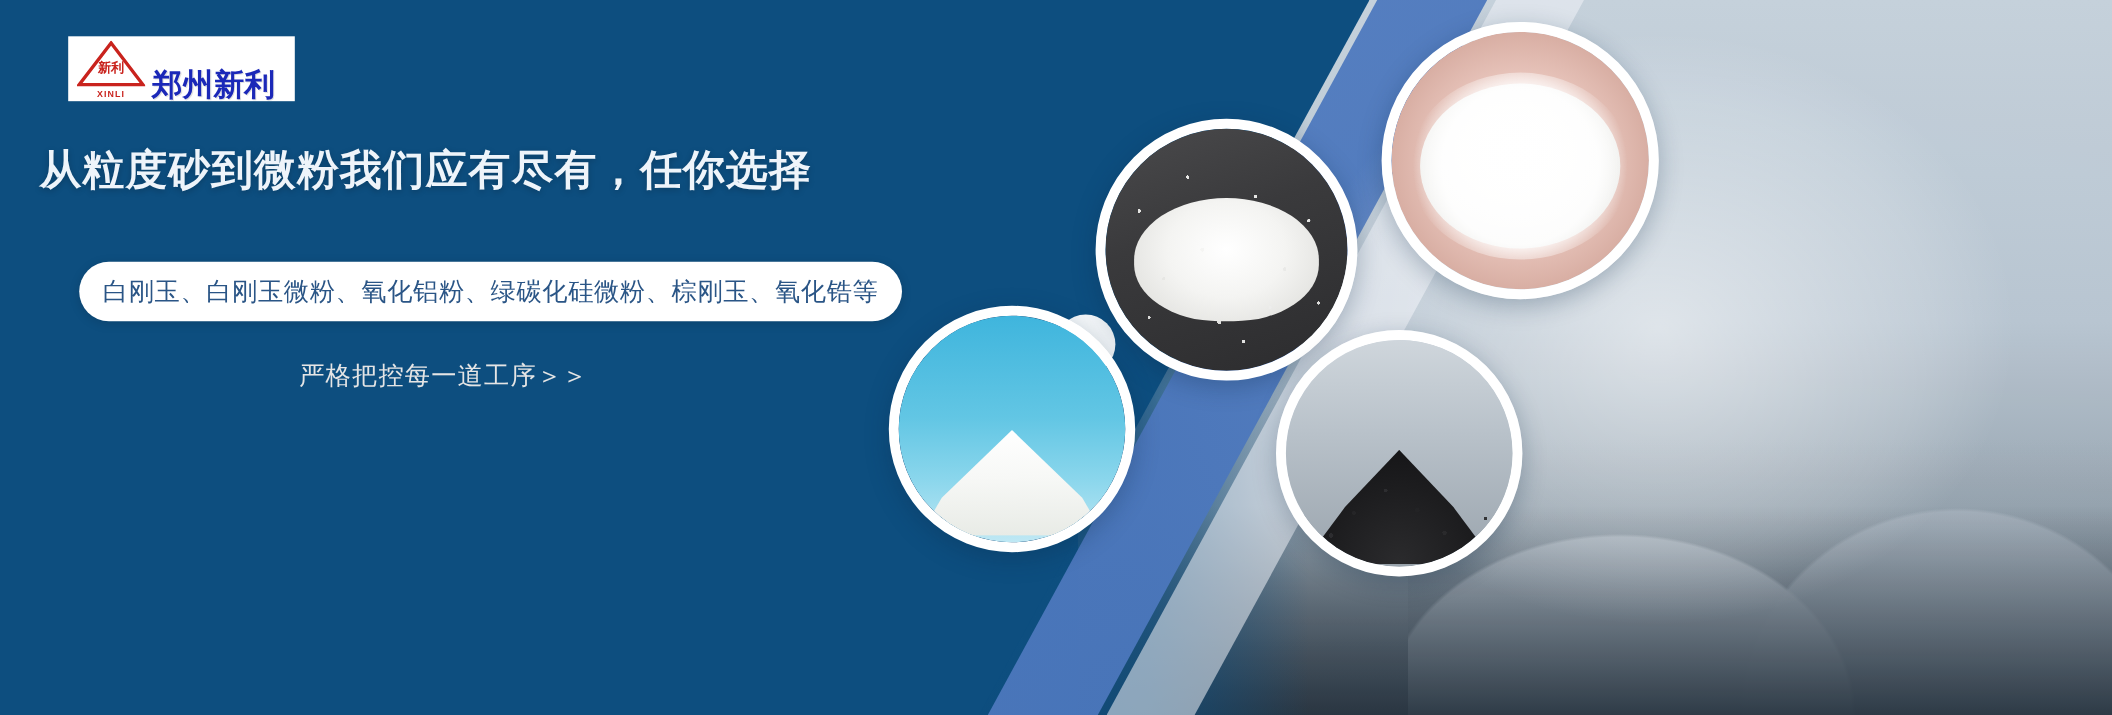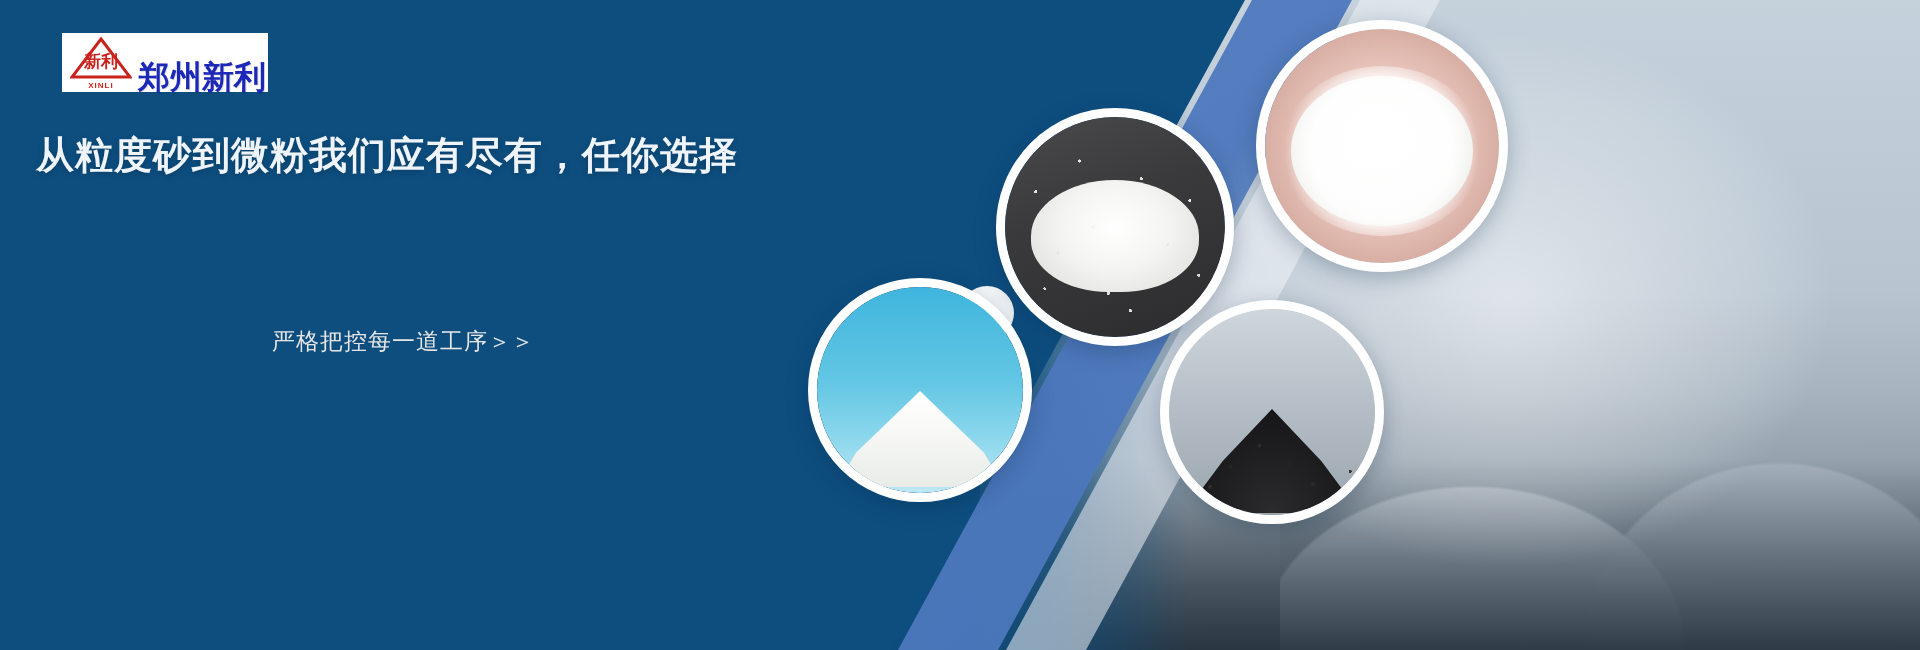--- a/index.html
+++ b/index.html
@@ -93,35 +93,35 @@
     flex:0 0 62px;
     display:flex; flex-direction:column; align-items:center; justify-content:flex-start;
   }
   .logo-tri{
     position:absolute; left:0; top:1px; width:62px; height:42px;
   }
   .logo-mark-cn{
     position:absolute; left:2px; top:16px;
     width:58px;
     text-align:center;
-    font-size:17px; font-weight:700; color:#c9231d;
+    font-size:12px; font-weight:700; color:#c9231d;
     letter-spacing:0px;
     line-height:18px;
     font-family:"DejaVu Sans","Liberation Sans",sans-serif;
   }
   .logo-mark-en{
     position:absolute; left:0; bottom:-1px; width:62px;
     text-align:center;
     font-size:8px; font-weight:700; color:#c9231d;
     letter-spacing:1px;
     font-family:"Liberation Sans",sans-serif;
     margin-top:28px;
   }
   .logo-word{
-    font-size:32px; font-weight:700; color:#1b28b8;
+    font-size:28px; font-weight:700; color:#1b28b8;
     letter-spacing:0px; line-height:1;
     font-family:"DejaVu Sans","Liberation Sans",sans-serif;
     text-shadow:1px 1px 0 rgba(0,0,0,.12);
     white-space:nowrap;
     margin-top:28px;
   }
 
   
   .headline{
     position:absolute; left:36px; top:134px;
@@ -295,20 +295,23 @@
         <polygon points="31,2 60,40 2,40" fill="none" stroke="#c9231d" stroke-width="3"></polygon>
       </svg>
       <div class="logo-mark-cn">新利</div>
       <div class="logo-mark-en">XINLI</div>
     </div>
     <div class="logo-word">郑州新利</div>
   </div>
 
   <div class="headline">从粒度砂到微粉我们应有尽有，任你选择</div>
 
+  <div class="pill">
+    <span class="pill-text">白刚玉、白刚玉微粉、氧化铝粉、绿碳化硅微粉、棕刚玉、氧化锆等</span>
+  </div>
 
   <div class="cta">
     <span>严格把控每一道工序</span><span class="arrows">＞＞</span>
   </div>
 
   <div class="dot"></div>
 
   <div class="circle c3">
     <div class="inner">
       <div class="cone"></div>

